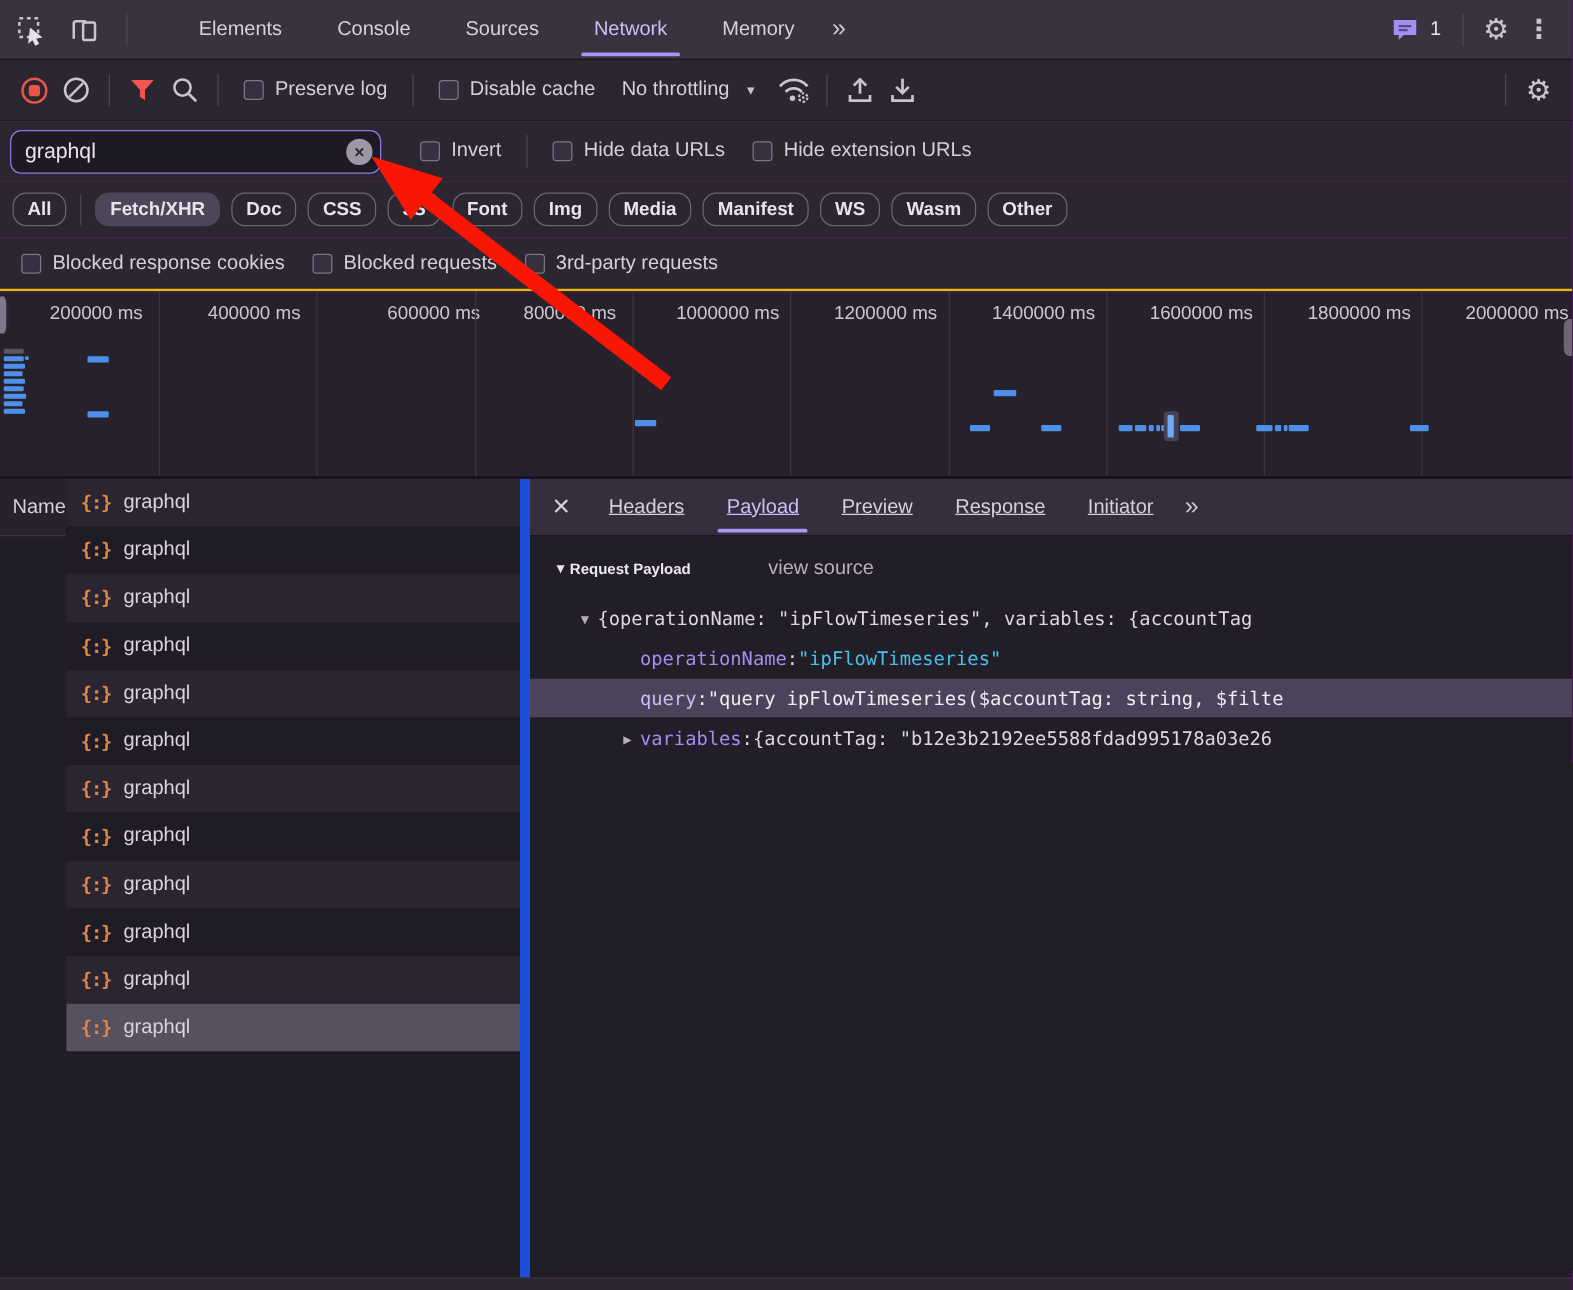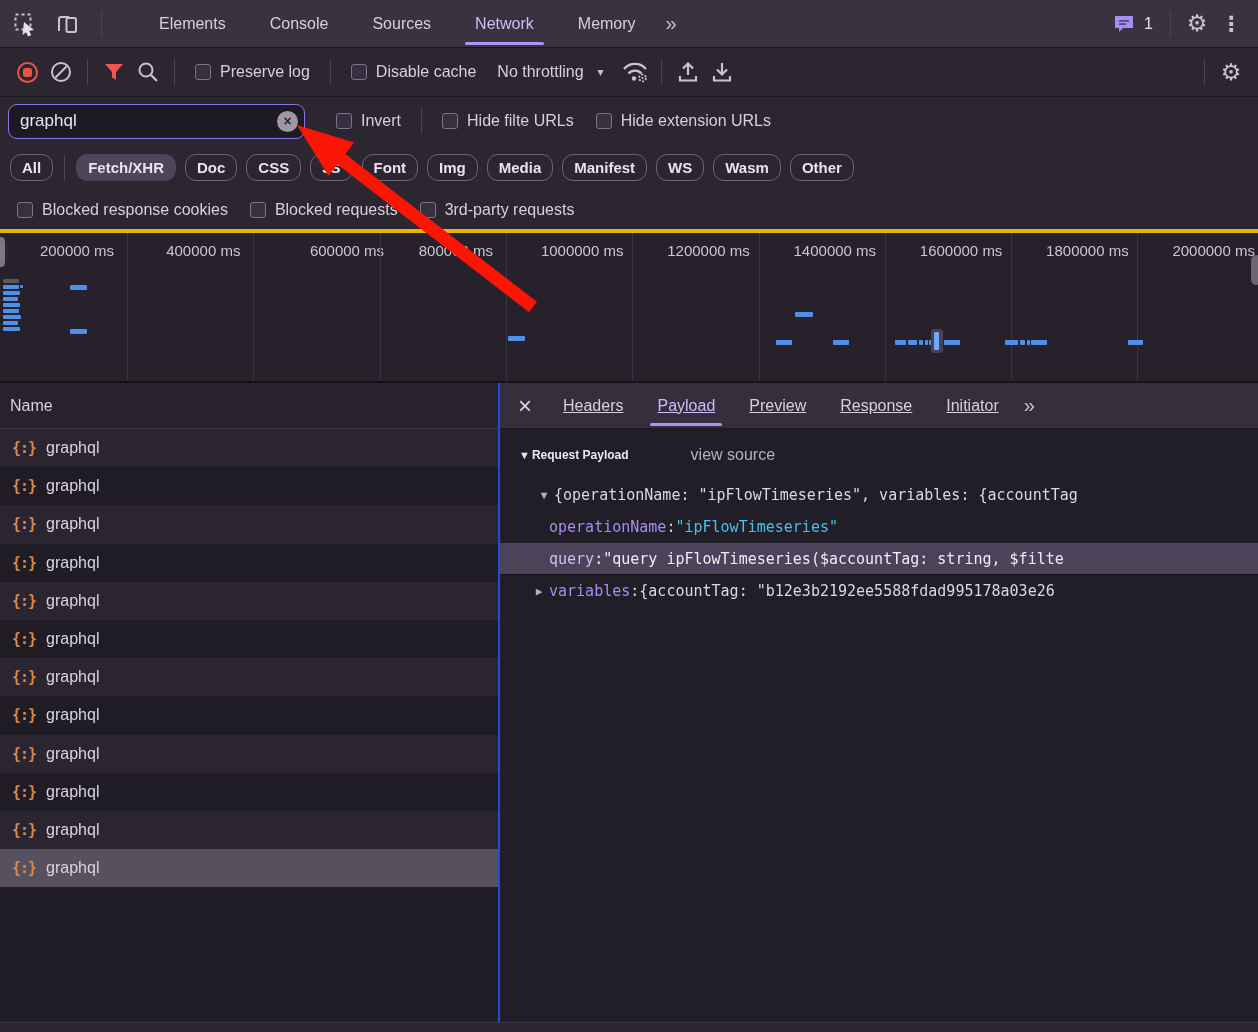--- a/index.html
+++ b/index.html
@@ -40,37 +40,37 @@
 .filter-input{width:100%;height:100%;background:#1e1a23;border:1.5px solid #8977e8;border-radius:9px;color:#e9e4ee;font-size:17px;padding:0 36px 0 11px;outline:none;font-family:inherit;}
 .input-clear{position:absolute;right:7px;top:7px;width:21px;height:21px;border-radius:50%;background:#9d97a7;color:#2b2630;font-size:14px;font-weight:bold;display:flex;align-items:center;justify-content:center;cursor:pointer;}
 
 
 .chiprow{height:45px;background:#2b2630;display:flex;align-items:center;padding:0 10px;gap:9px;}
 .chip{border:1.5px solid #6b6574;border-radius:11px;padding:4px 11px;font-size:15px;font-weight:bold;color:#e8e3ed;cursor:pointer;white-space:nowrap;}
 .chip.active{background:#4d4559;border-color:#4d4559;}
 .chip-sep{width:1px;height:24px;background:#4c4654;margin:0 2px;}
 
 
-.optrow{height:43px;background:#2b2630;display:flex;align-items:center;padding:0 6px;border-bottom:4px solid #eab308;}
+.optrow{height:43px;background:#2b2630;display:flex;align-items:center;padding:0 6px;border-bottom:2px solid #eab308;}
 
 
 .timeline{position:relative;height:150px;background:#26212b;border-bottom:2px solid #15121a;overflow:hidden;}
 .tick-label{position:absolute;top:9px;width:126px;text-align:center;font-size:15px;color:#cbc6d3;white-space:nowrap;}
 .tick-line{position:absolute;top:0;bottom:0;width:1px;background:#3b3543;}
 .bar{position:absolute;border-radius:1px;}
 .bar.blue{background:#4e8fe8;}
 .bar.gray{background:#5a5561;}
 .bar.markerbox{background:#474153;border-radius:3px;}
 .bar.marker{background:#6fa9f7;}
 .scroll-pill-left{position:absolute;left:-4px;top:4px;width:12px;height:30px;background:#7e7889;border-radius:6px;border-right:3px solid #2a2530;}
 .scroll-pill-right{position:absolute;right:-4px;top:22px;width:11px;height:30px;background:#6b6575;border-radius:6px;}
 
 
 .lower{display:flex;height:649px;}
-.left-panel{width:500px;border-right:2px solid #1d4ed8;display:flex;flex-direction:column;background:#211d26;flex:none;}
+.left-panel{width:424px;border-right:8px solid #1d4ed8;display:flex;flex-direction:row;background:#211d26;flex:none;}
 .name-header{height:46px;display:flex;align-items:center;padding-left:10px;font-size:16px;color:#d5d0da;background:#27222c;border-bottom:1px solid #3a3442;}
 .req-list{flex:1;overflow:hidden;}
 .req-row{height:38.2px;display:flex;align-items:center;padding-left:12px;gap:10px;font-size:16px;color:#d9d4de;cursor:pointer;}
 .req-row.odd{background:#2a2530;}
 .req-row.even{background:#201c25;}
 .req-row.selected{background:#57505f;}
 .req-icon{font-family:"DejaVu Sans Mono",monospace;font-weight:bold;font-size:15px;color:#e08745;letter-spacing:-1px;}
 
 
 .right-panel{flex:1;background:#221e28;display:flex;flex-direction:column;overflow:hidden;}
@@ -81,21 +81,21 @@
 .dtab.active{color:#cbbdf8;}
 .dtab.active::after{content:"";position:absolute;left:10px;right:10px;bottom:2px;height:3px;border-radius:2px;background:#a995f3;}
 .payload-header{display:flex;align-items:center;padding:17px 0 9px 19px;}
 .sec-caret{font-size:11px;color:#e8e3ed;margin-right:2px;cursor:pointer;}
 .sec-title{font-size:12px;font-weight:bold;color:#ece8f1;}
 .view-source{margin-left:62px;font-size:16px;color:#b6b0bf;cursor:pointer;}
 .tree{font-family:"DejaVu Sans Mono",monospace;font-size:15px;padding-top:6px;}
 .tree-row{height:32px;display:flex;align-items:center;white-space:nowrap;overflow:hidden;}
 .tree-row .expander{display:inline-block;width:20px;text-align:center;font-size:11px;color:#b3adbd;flex:none;cursor:pointer;}
 .tree-row.lvl0{padding-left:34px;}
-.tree-row.lvl1{padding-left:29px;}
+.tree-row.lvl1{padding-left:68px;}
 .tk{color:#a48df0;}
 .ts{color:#46c0ea;}
 .tp{color:#dcd7e1;}
 .tree-row.hl{background:#4a4359;border-bottom:1px solid #141119;}
 .tree-row.hl .tk{color:#cbbdf7;}
 .tree-row.hl .tp{color:#efecf4;}
 
 .bottom-strip{position:absolute;left:0;right:0;bottom:0;height:10px;background:#2a2531;border-top:1px solid #393441;z-index:5;}
 .annotation-svg{position:absolute;left:0;top:0;pointer-events:none;z-index:40;}
 svg.ico{display:block;}
@@ -216,21 +216,21 @@
       <input class="filter-input" type="text" value="graphql" style="">
       <span class="input-clear">×</span>
     </span>
     <label class="cb-group">
       <span class="cb"></span>
       <span class="cb-label">Invert</span>
     </label>
     <span class="vsep"></span>
     <label class="cb-group">
       <span class="cb"></span>
-      <span class="cb-label">Hide filte URLs</span>
+      <span class="cb-label">Hide data URLs</span>
     </label>
     <label class="cb-group">
       <span class="cb"></span>
       <span class="cb-label">Hide extension URLs</span>
     </label>
   </div>
 
   <div class="chiprow" id="chips">
       <div class="chip">All</div>
       <div class="chip-sep"></div>

